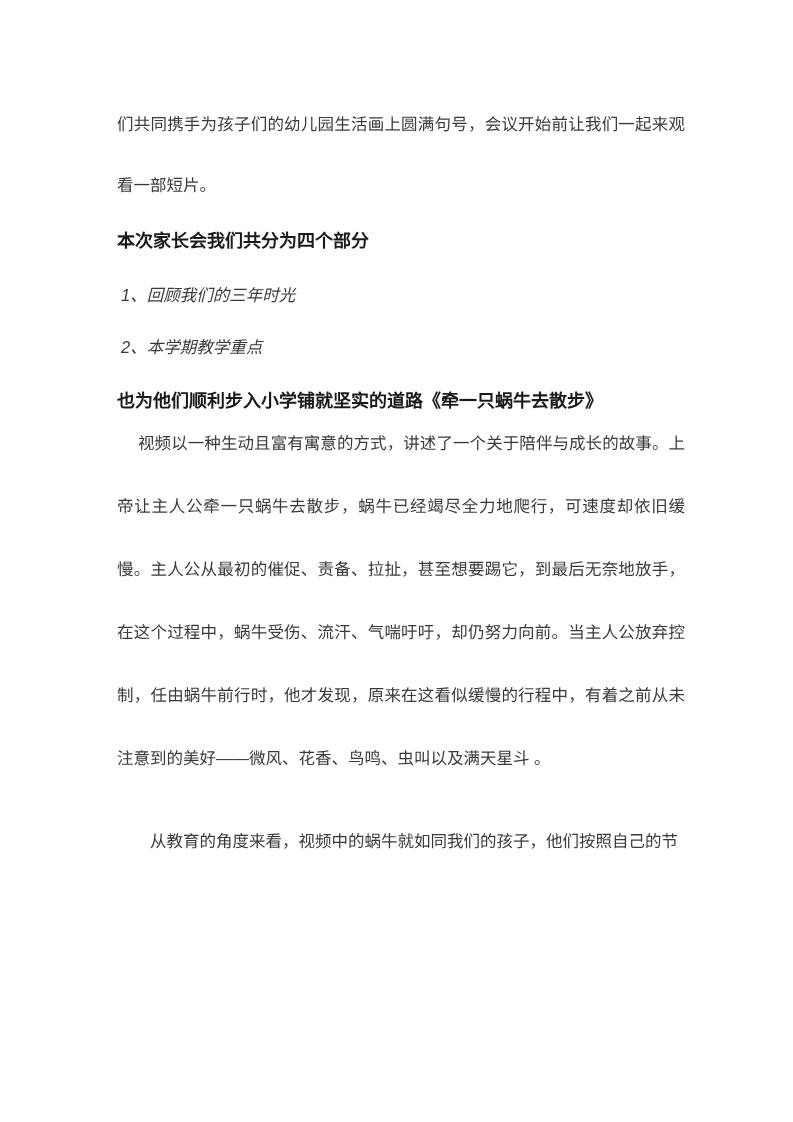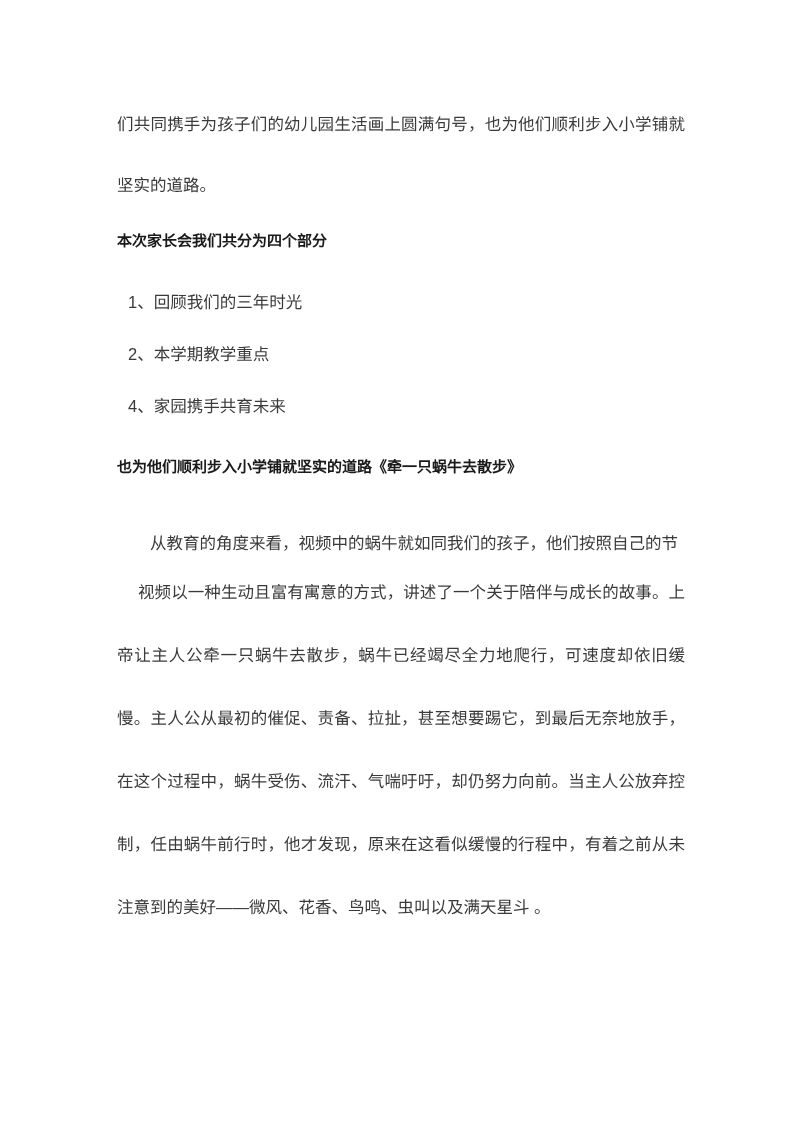--- a/index.html
+++ b/index.html
@@ -23,29 +23,30 @@
     font-size: 16.5px;
   }
   .para {
     margin: 0;
     text-align: justify;
     line-height: 61px;
     word-break: normal;
   }
   .heading {
     margin: 0;
-    font-size: 15px;
+    font-size: 18px;
     line-height: 50px;
     font-weight: 700;
     color: #1a1a1a;
     text-align: left;
   }
   .agenda {
-    margin: 11px;
+    margin: 4px;
     padding: 0;
+    font-style: italic;
   }
   .agenda-item {
     line-height: 50px;
     margin-top: 2px;
     color: #3a3a3a;
   }
   .para.video-summary {
     line-height: 63px;
     margin-top: -14px;
     text-indent: 21px;
@@ -54,29 +55,28 @@
     line-height: 63px;
     margin-top: 20px;
     text-indent: 33px;
   }
 </style>
 </head>
 <body>
 
 <div class="page">
 
-  <p class="para">们共同携手为孩子们的幼儿园生活画上圆满句号，也为他们顺利步入小学铺就坚实的道路。</p>
+  <p class="para">们共同携手为孩子们的幼儿园生活画上圆满句号，会议开始前让我们一起来观看一部短片。</p>
 
   <div class="heading">本次家长会我们共分为四个部分</div>
 
   <div class="agenda">
     <div class="agenda-item">1、回顾我们的三年时光</div>
     <div class="agenda-item">2、本学期教学重点</div>
-    <div class="agenda-item">4、家园携手共育未来</div>
   </div>
 
   <div class="heading">也为他们顺利步入小学铺就坚实的道路《牵一只蜗牛去散步》</div>
 
+  <p class="para video-summary">视频以一种生动且富有寓意的方式，讲述了一个关于陪伴与成长的故事。上帝让主人公牵一只蜗牛去散步，蜗牛已经竭尽全力地爬行，可速度却依旧缓慢。主人公从最初的催促、责备、拉扯，甚至想要踢它，到最后无奈地放手，在这个过程中，蜗牛受伤、流汗、气喘吁吁，却仍努力向前。当主人公放弃控制，任由蜗牛前行时，他才发现，原来在这看似缓慢的行程中，有着之前从未注意到的美好——微风、花香、鸟鸣、虫叫以及满天星斗 。</p>
+
   <p class="para education">从教育的角度来看，视频中的蜗牛就如同我们的孩子，他们按照自己的节</p>
-
-  <p class="para video-summary">视频以一种生动且富有寓意的方式，讲述了一个关于陪伴与成长的故事。上帝让主人公牵一只蜗牛去散步，蜗牛已经竭尽全力地爬行，可速度却依旧缓慢。主人公从最初的催促、责备、拉扯，甚至想要踢它，到最后无奈地放手，在这个过程中，蜗牛受伤、流汗、气喘吁吁，却仍努力向前。当主人公放弃控制，任由蜗牛前行时，他才发现，原来在这看似缓慢的行程中，有着之前从未注意到的美好——微风、花香、鸟鸣、虫叫以及满天星斗 。</p>
 
 </div>
 
 </body></html>

